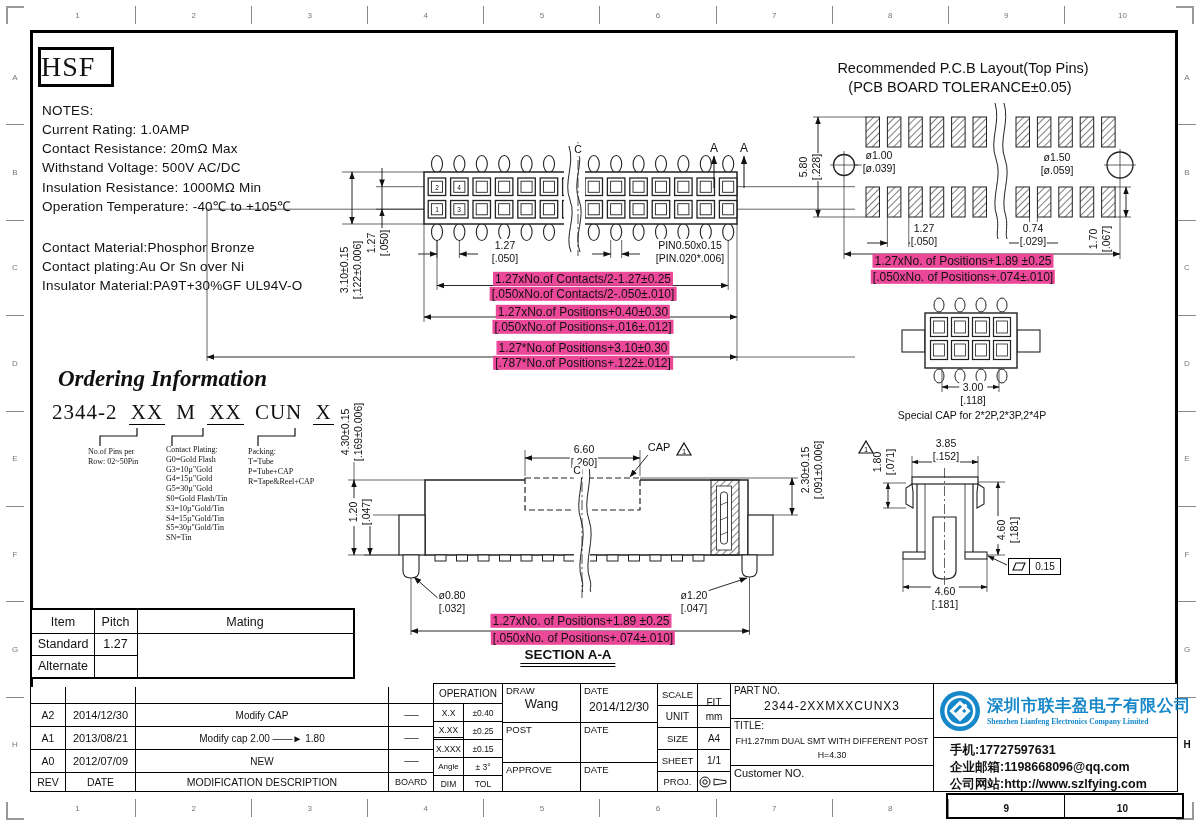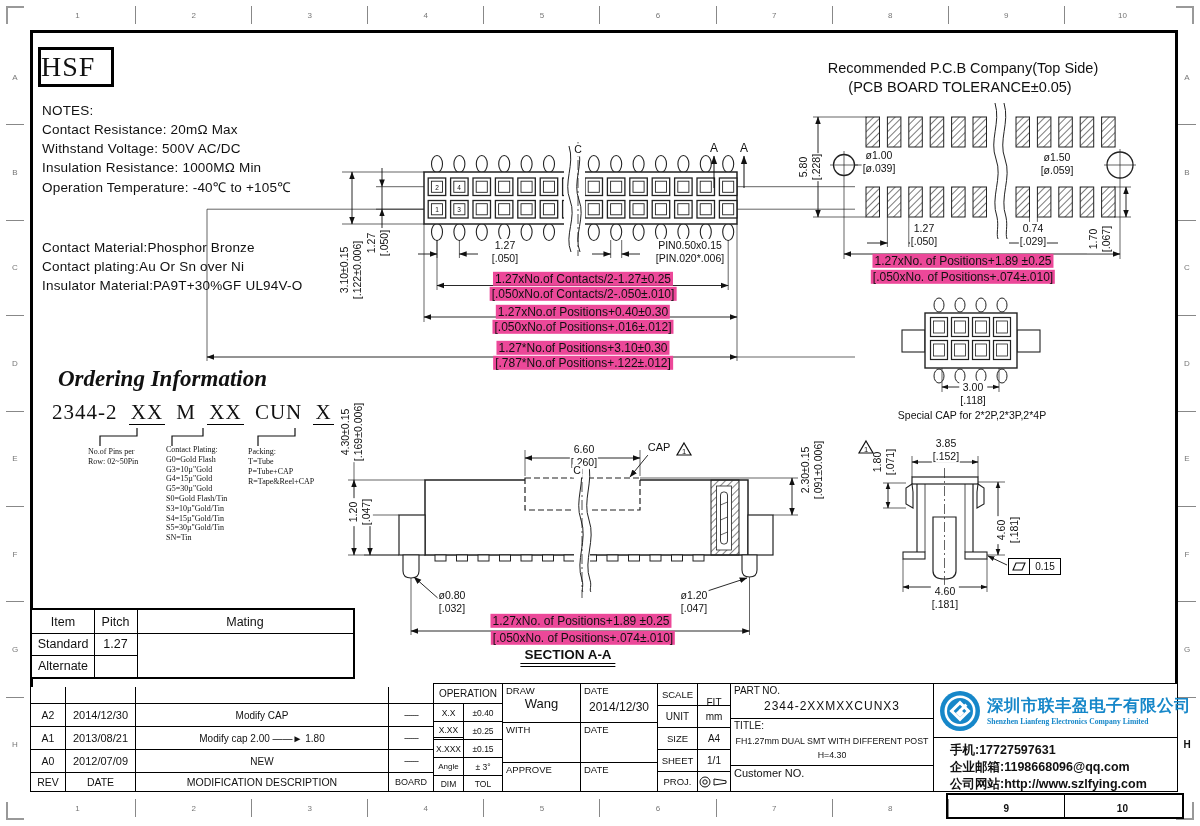--- a/index.html
+++ b/index.html
@@ -89,32 +89,33 @@
 </div>
 
 <div class="ab" style="left:30px;top:30px;width:1148px;height:762px;border:3px solid #000;box-sizing:border-box;z-index:1"></div>
 
 <div class="ab" style="left:38px;top:47px;width:76px;height:40px;border:3px solid #000;box-sizing:border-box;display:flex;align-items:center;z-index:3">
   <span style="font:28px 'Liberation Serif',serif;letter-spacing:1px">HSF</span>
 </div>
 
 <div class="ab notes" style="left:42px;top:101px;z-index:3">
   <div>NOTES:</div>
+  <div>Current Rating: 1.0AMP</div>
   <div>Contact Resistance: 20mΩ Max</div>
   <div>Withstand Voltage: 500V AC/DC</div>
   <div>Insulation Resistance: 1000MΩ Min</div>
   <div>Operation Temperature: -40℃ to +105℃</div>
 </div>
 <div class="ab notes" style="left:42px;top:238px;z-index:3">
   <div>Contact Material:Phosphor Bronze</div>
   <div>Contact plating:Au Or Sn over Ni</div>
   <div>Insulator Material:PA9T+30%GF UL94V-O</div>
 </div>
 
-<div class="ab" style="left:963px;top:68px;transform:translate(-50%,-50%);font:14.5px 'Liberation Sans',sans-serif;white-space:nowrap;z-index:3">Recommended P.C.B Company(Top Side)</div>
+<div class="ab" style="left:963px;top:68px;transform:translate(-50%,-50%);font:14.5px 'Liberation Sans',sans-serif;white-space:nowrap;z-index:3">Recommended P.C.B Layout(Top Pins)</div>
 <div class="ab" style="left:960px;top:87px;transform:translate(-50%,-50%);font:14.5px 'Liberation Sans',sans-serif;white-space:nowrap;z-index:3">(PCB BOARD TOLERANCE±0.05)</div>
 
 <svg style="left:795px;top:95px" width="390" height="195" viewBox="0 0 390 195">
   <defs>
     <pattern id="ph" width="5" height="5" patternUnits="userSpaceOnUse" patternTransform="rotate(45)">
       <line x1="0" y1="0" x2="0" y2="5" stroke="#333" stroke-width="1.3"></line>
     </pattern>
     <g id="pp">
         <rect width="13.5" height="30" fill="url(#ph)" stroke="#222" stroke-width="1"></rect>
       </g>
@@ -660,21 +661,21 @@
 
 <div class="cell" style="left:502px;top:683px;width:79px;height:40px">
   <span class="cl">DRAW</span>
   <div class="cc" style="height:100%;font-size:13px">Wang</div>
 </div>
 <div class="cell" style="left:580px;top:683px;width:78px;height:40px">
   <span class="cl">DATE</span>
   <div class="cc" style="height:100%;font-size:12px;padding-top:8px;box-sizing:border-box">2014/12/30</div>
 </div>
 <div class="cell" style="left:502px;top:722px;width:79px;height:41px">
-  <span class="cl">WITH</span>
+  <span class="cl">POST</span>
 </div>
 <div class="cell" style="left:580px;top:722px;width:78px;height:41px">
   <span class="cl">DATE</span>
 </div>
 <div class="cell" style="left:502px;top:762px;width:79px;height:30px">
   <span class="cl">APPROVE</span>
 </div>
 <div class="cell" style="left:580px;top:762px;width:78px;height:30px">
   <span class="cl">DATE</span>
 </div>

